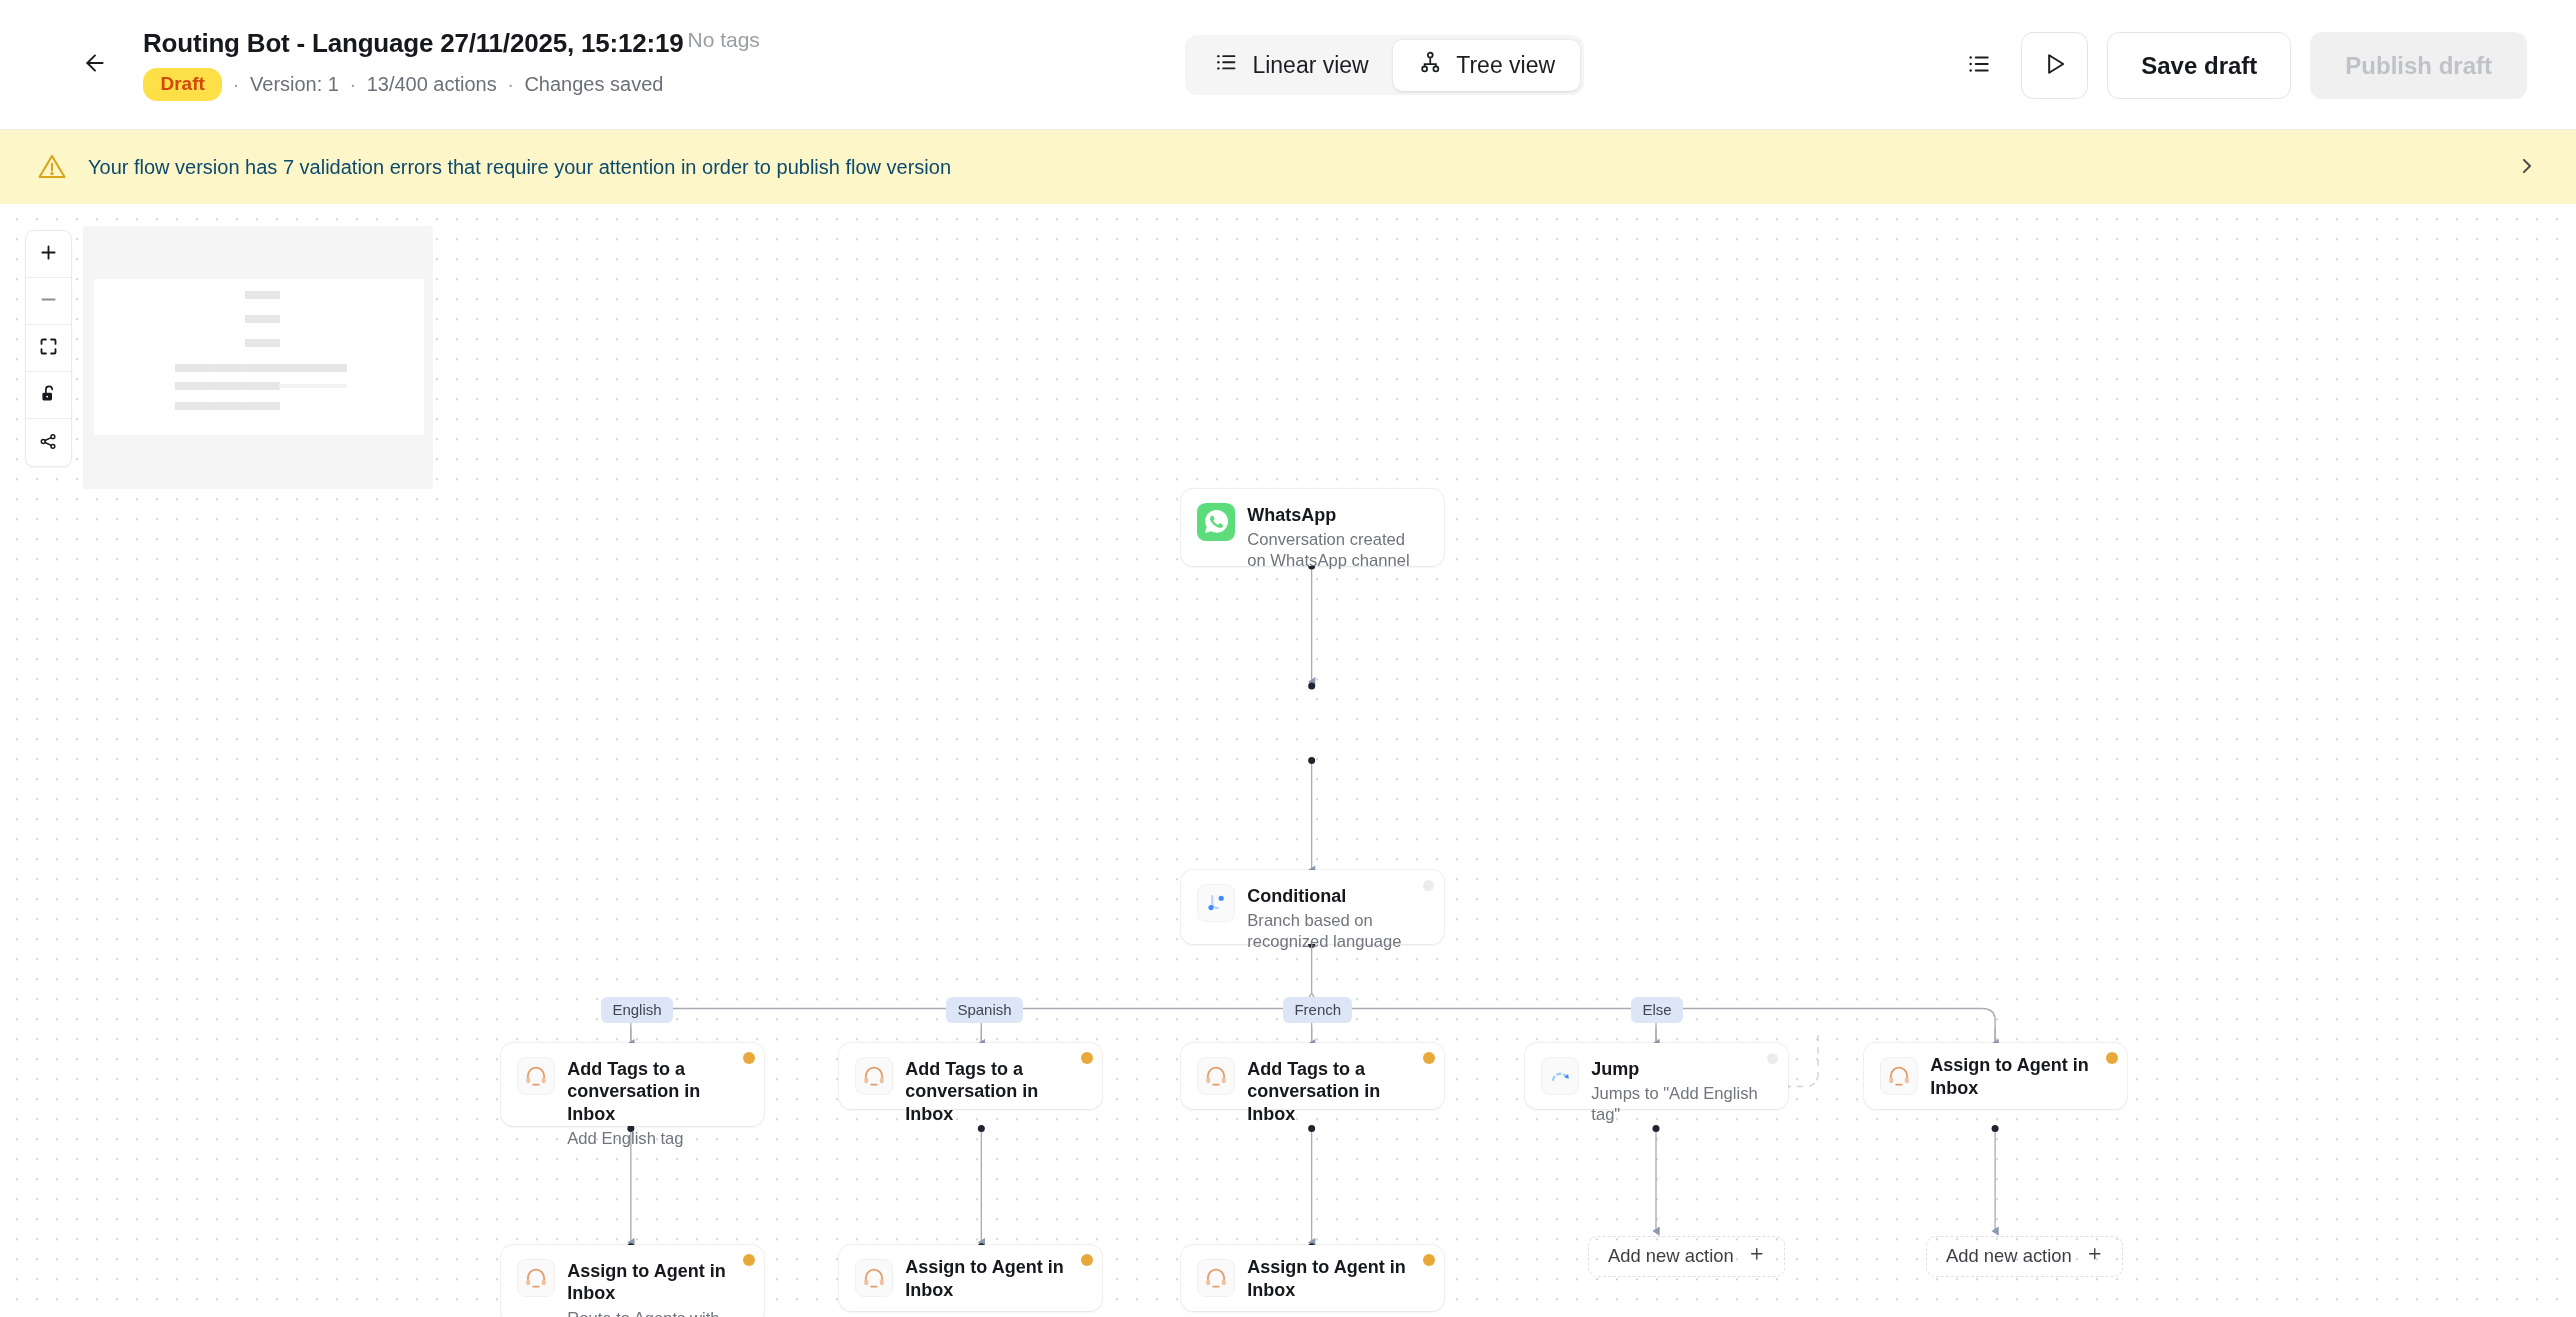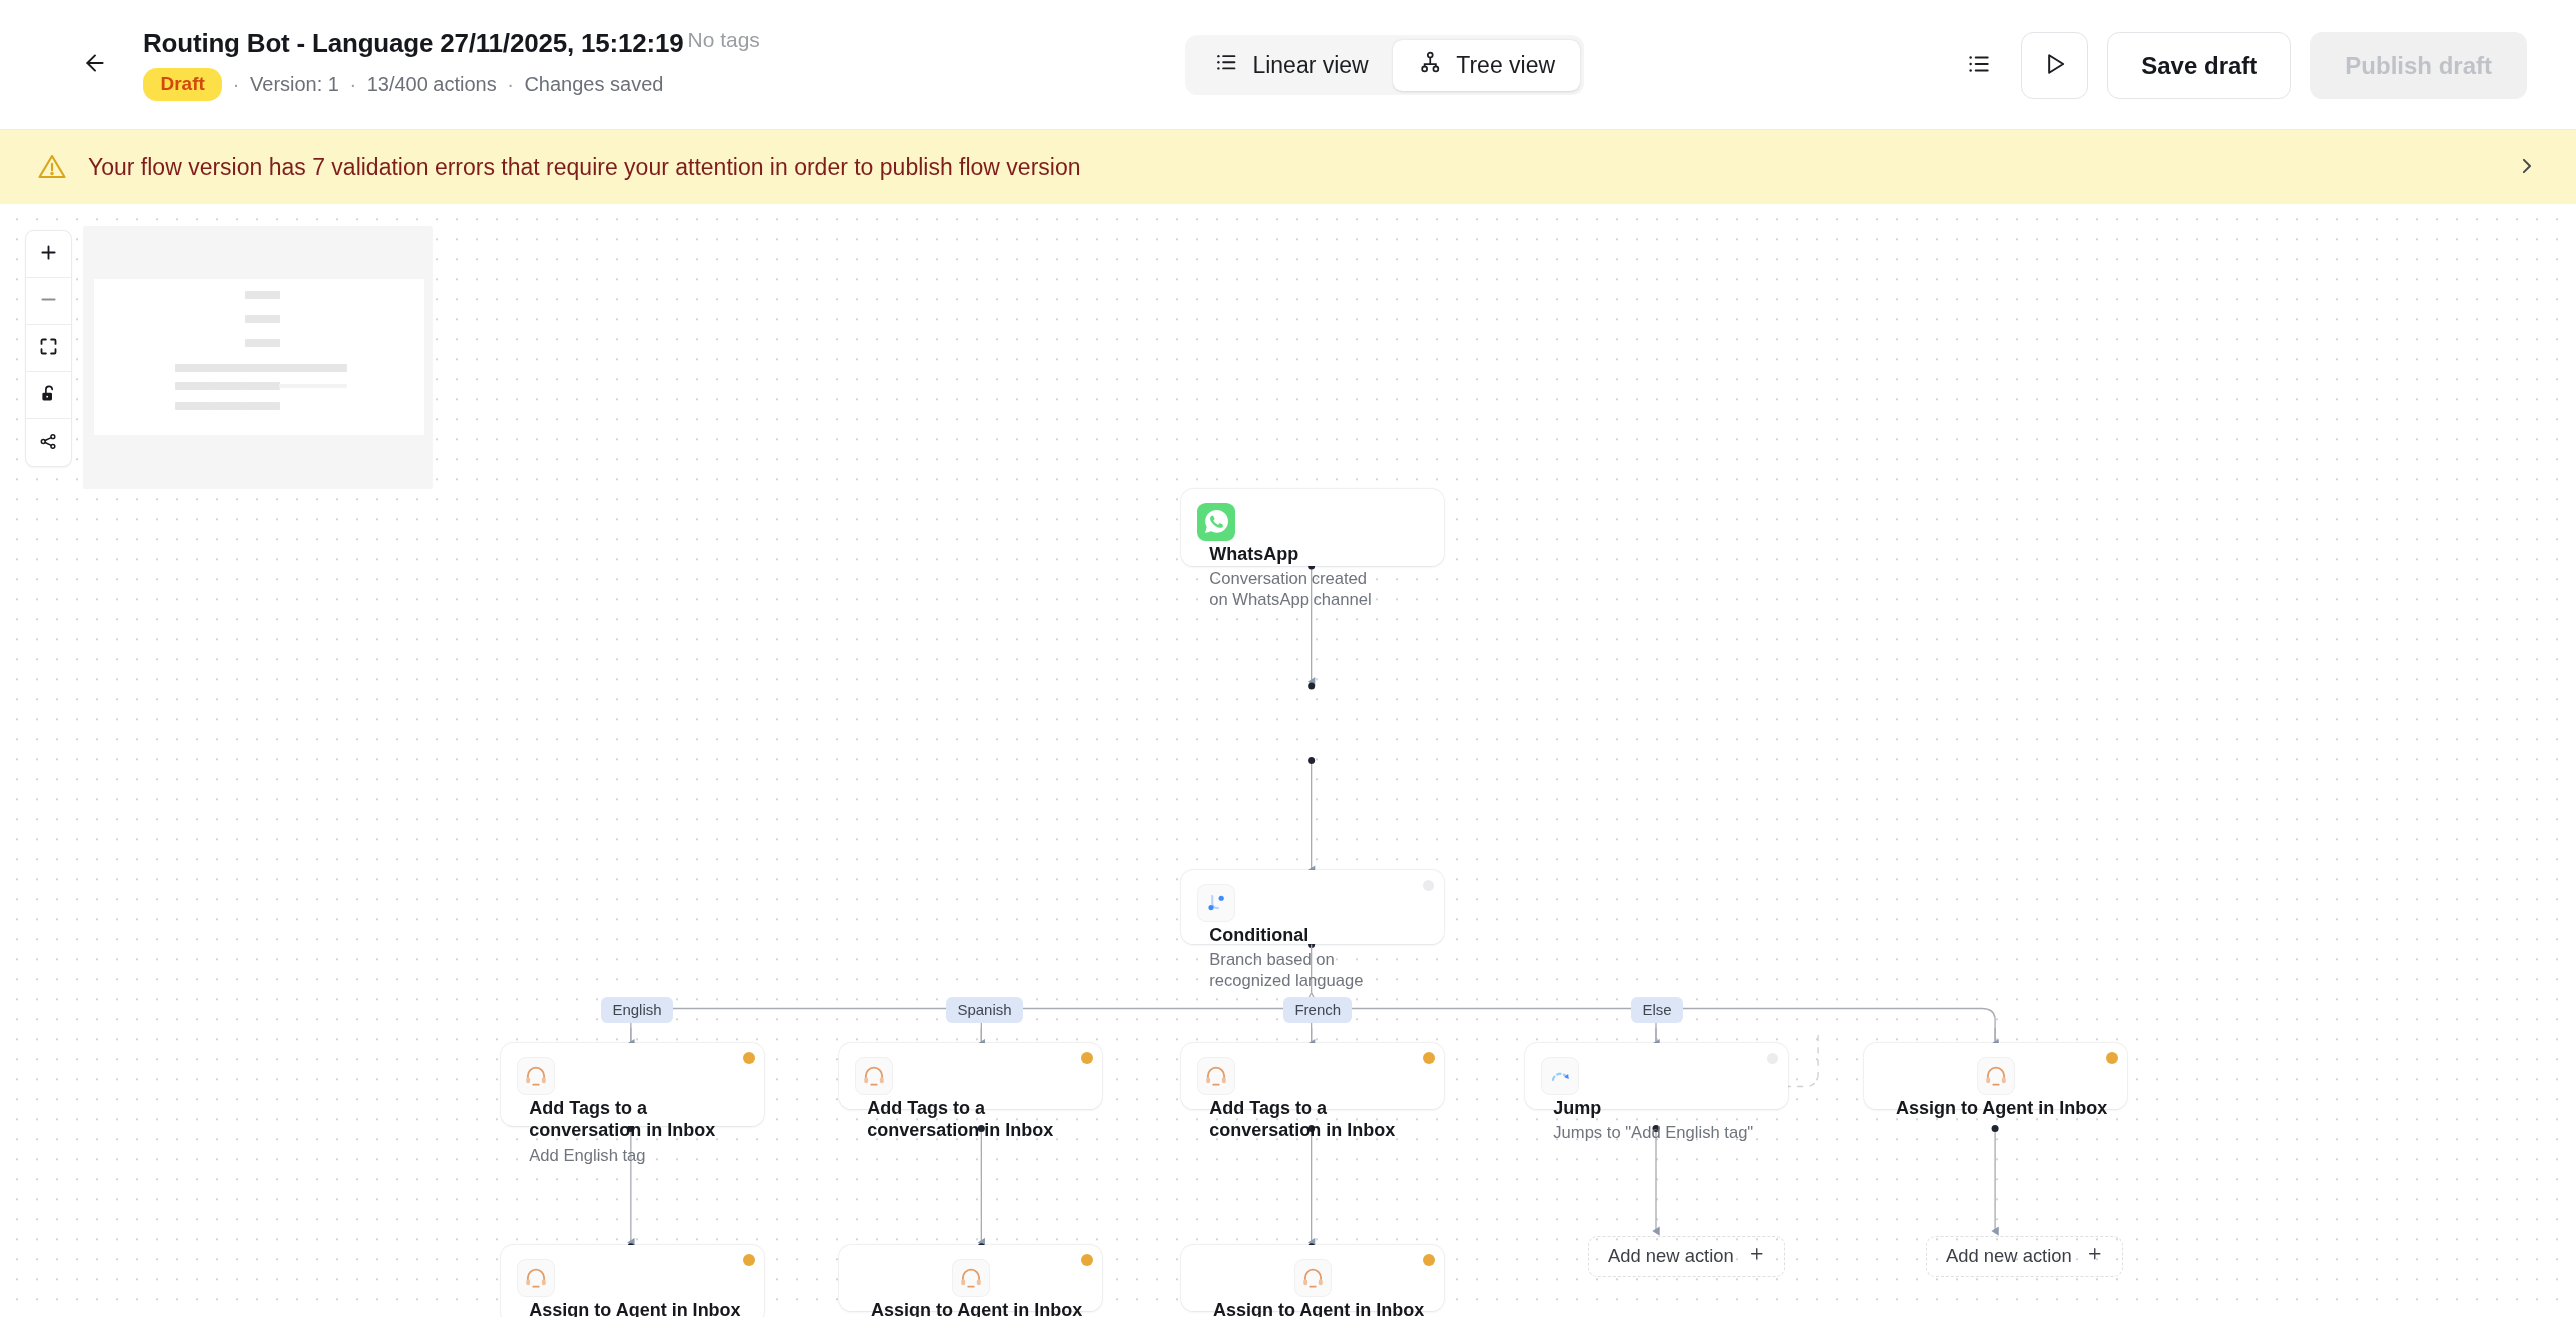--- a/index.html
+++ b/index.html
@@ -81,21 +81,21 @@
   }
 
   
   .banner {
     position: absolute; top: 130px; left: 0; width: 2576px; height: 74px;
     background: #fcf6c8;
     display: flex; align-items: center;
   }
   .banner-icon { margin-left: 37px; width: 30px; height: 30px; color: #d9a61a; display:flex; }
   .banner-icon svg { width: 30px; height: 30px; }
-  .banner-text { margin-left: 21px; font-size: 23px; color: #7f1d1d; }
+  .banner-text { margin-left: 21px; font-size: 20px; color: #0c4a6e; }
   .banner-chevron {
     position: absolute; right: 32px; top: 50%; transform: translateY(-50%);
     width: 35px; height: 35px; display:flex; align-items:center; justify-content:center;
     cursor: pointer; color: #4a4a4a;
   }
   .banner-chevron svg { width: 21px; height: 21px; }
 
   
   .canvas {
     position: absolute; top: 204px; left: 0; width: 2576px; height: 1114px;
@@ -137,21 +137,20 @@
 
   
   .node {
     position: absolute;
     background: #ffffff;
     border-radius: 12.3px;
     box-shadow: 0 0.9px 2.6px rgba(16,24,40,.09), 0 0 0 0.9px rgba(16,24,40,.035);
     display: flex; align-items: flex-start;
     padding: 13px 16px;
     z-index: 10;
-    flex-direction: column;
   }
   .node-icon {
     width: 38px; height: 38px; border-radius: 8.8px; flex: none;
     display: flex; align-items: center; justify-content: center;
     background: #f7f7f8; margin-top: 0.9px;
   }
   .node-icon svg { width: 26px; height: 26px; }
   .node-icon.whatsapp { background: #5ddc7c; }
   .node-icon.whatsapp svg { width: 29px; height: 29px; }
   .node-icon.plain { background: #fafafa; border: 0.9px solid #f0f0f1; }

